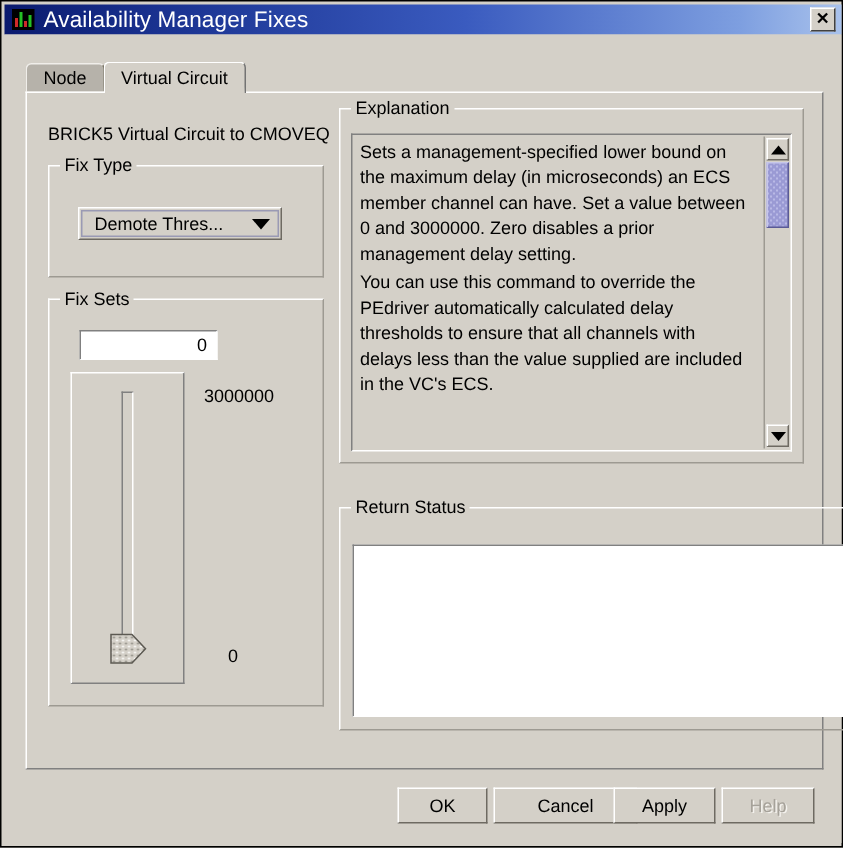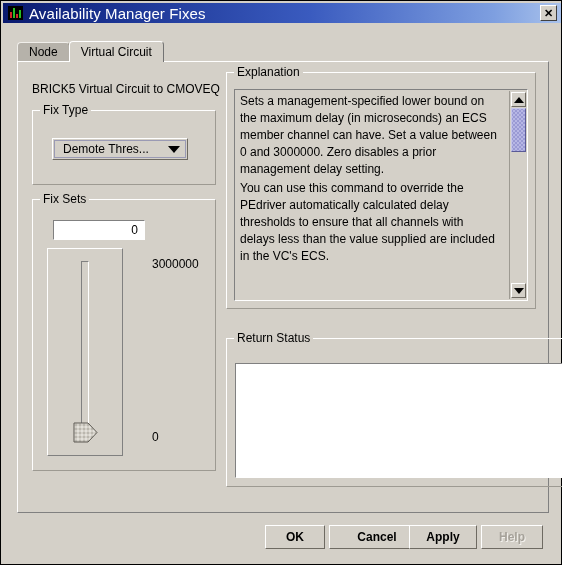--- a/index.html
+++ b/index.html
@@ -186,21 +186,21 @@
   }
   
   .btnrow{position:absolute;left:0;top:496px;width:558px;height:40px;}
   .btn{
     position:absolute;top:6px;height:24px;
     background:#d4d0c8;
     border-top:1px solid #ffffff;border-left:1px solid #ffffff;
     border-right:1px solid #6e6a62;border-bottom:1px solid #6e6a62;
     box-sizing:border-box;
     display:flex;align-items:center;justify-content:center;
-    font-size:12px;color:#000;cursor:default;white-space:nowrap;font-weight:bold;
+    font-size:12px;color:#000;cursor:default;white-space:nowrap;
   }
   .btn.disabled{color:#a6a29a;text-shadow:1px 1px 0 #f4f2ee;}
 </style>
 </head>
 <body>
 
 <div class="win">
 
   <div class="titlebar">
     <div class="titleicon">
@@ -256,21 +256,21 @@
               <defs>
                 <pattern id="dots" width="4" height="4" patternUnits="userSpaceOnUse">
                   <rect width="4" height="4" fill="#d4d0c8"></rect>
                   <circle cx="1" cy="1" r="0.7" fill="#ffffff"></circle>
                   <circle cx="3" cy="3" r="0.7" fill="#8d8a82"></circle>
                 </pattern>
               </defs>
               <path d="M1,1 L15,1 L24,10.5 L15,20 L1,20 Z" fill="url(#dots)" stroke="#5c5952" stroke-width="1"></path>
             </svg>
           </div>
-          <span class="sminmax" style="left:104px;top:8px;">3000000</span>
+          <span class="sminmax" style="left:88px;top:8px;">3000000</span>
           <span class="sminmax" style="left:104px;top:181px;">0</span>
         </div>
       </div>
 
       <div class="group" style="left:208px;top:10px;width:310px;height:237px;">
         <span class="glabel">Explanation</span>
         <div class="exp-inner">
           <div class="exp-text">
             <p>Sets a management-specified lower bound on the maximum delay (in microseconds) an ECS member channel can have. Set a value between 0 and 3000000. Zero disables a prior management delay setting.</p>
             <p>You can use this command to override the PEdriver automatically calculated delay thresholds to ensure that all channels with delays less than the value supplied are included in the VC's ECS.</p>

